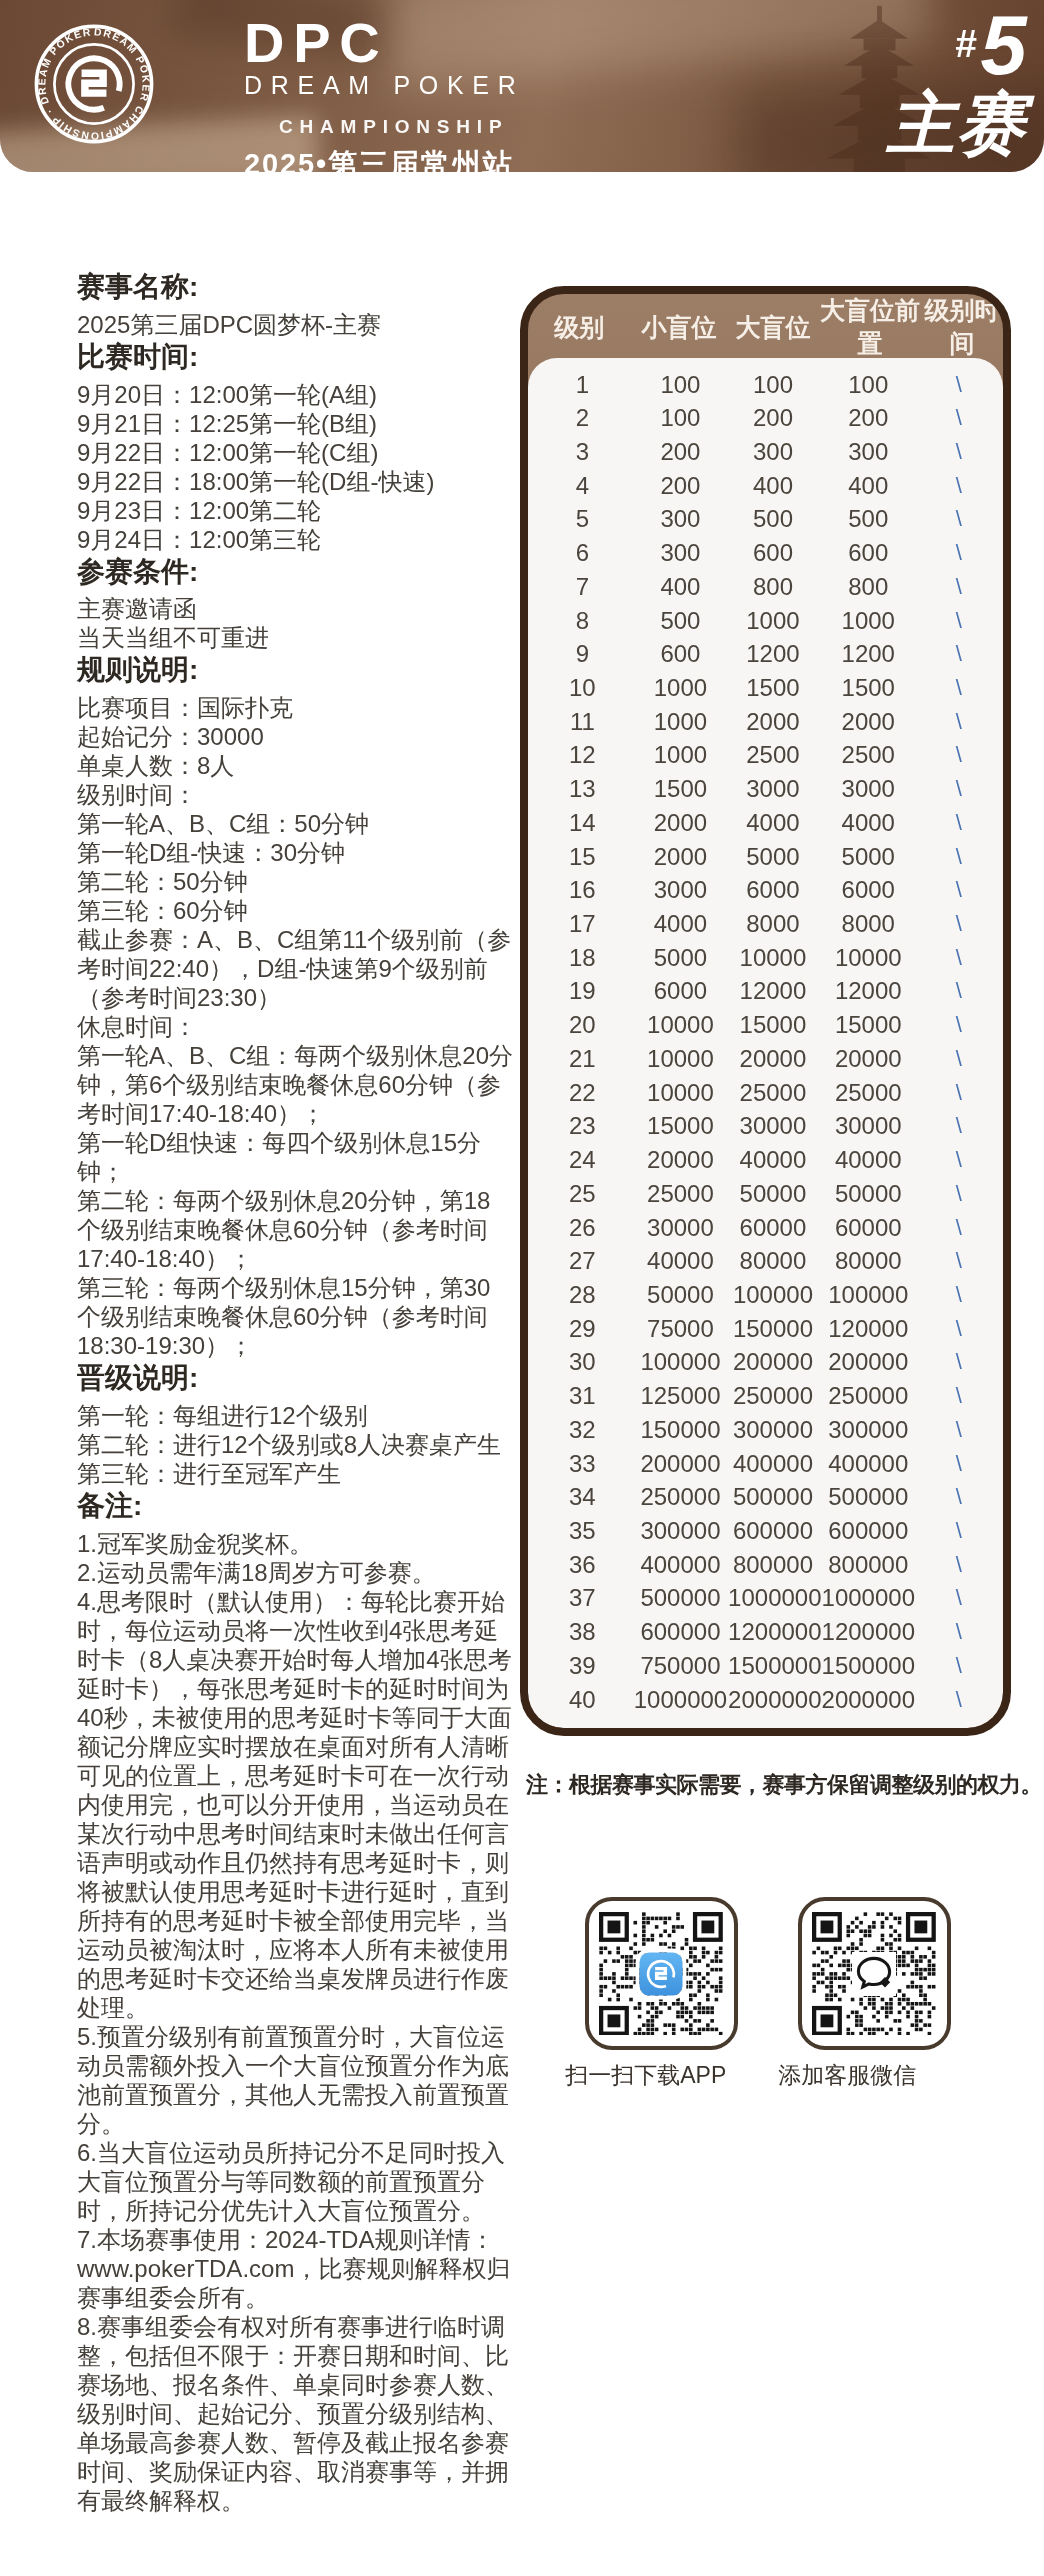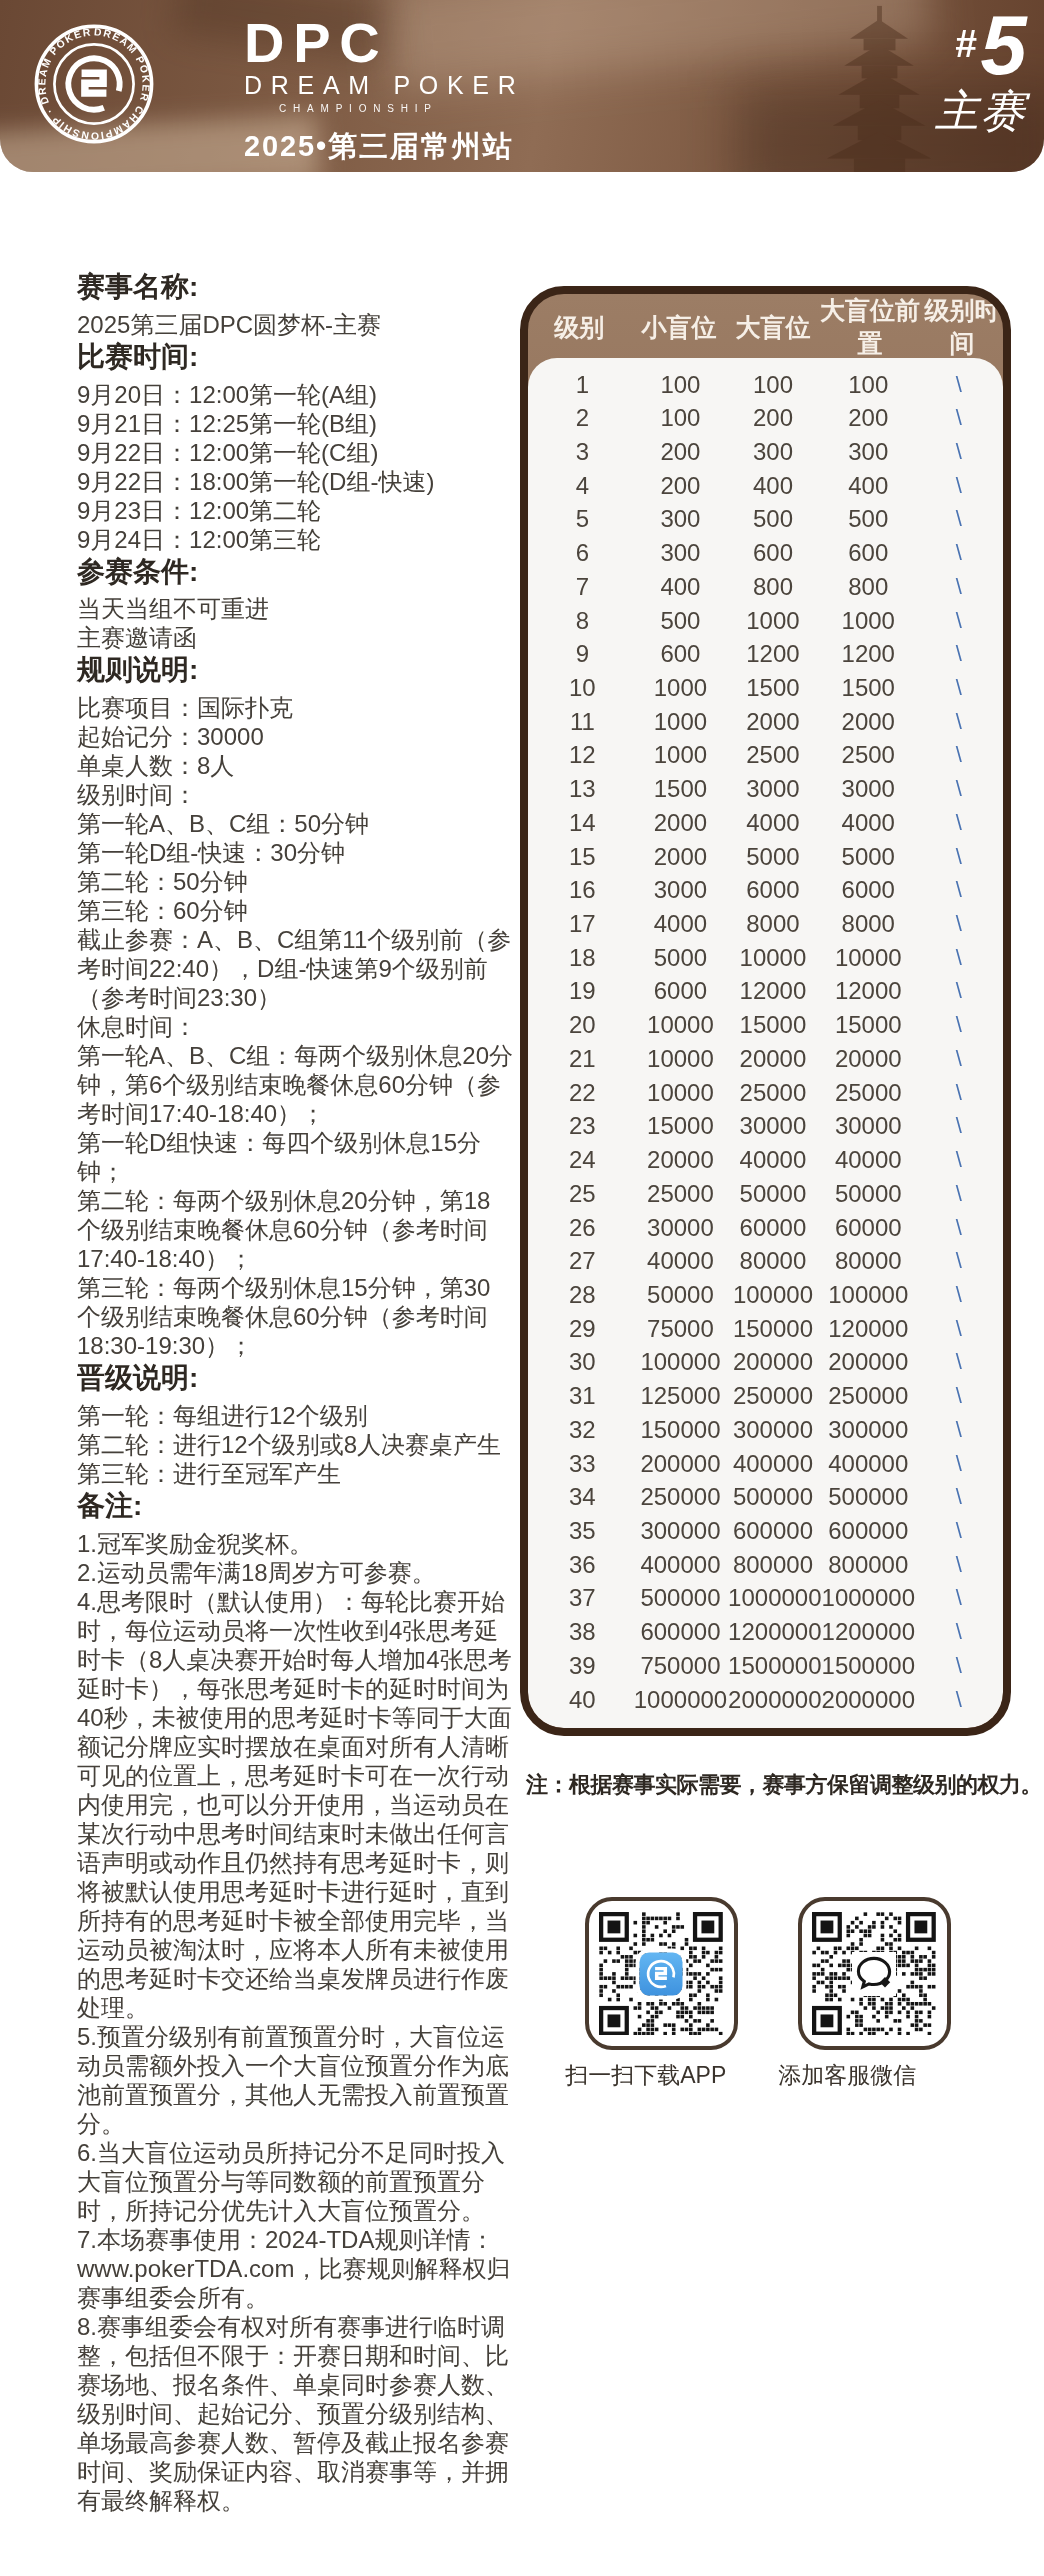--- a/index.html
+++ b/index.html
@@ -15,28 +15,28 @@
   }
   .streak{position:absolute;pointer-events:none;}
   .s1{left:387px;top:-39px;width:542px;height:106px;background:rgba(230,208,184,.26);filter:blur(21px);transform:rotate(-5deg);}
   .s2{left:-29px;top:124px;width:348px;height:68px;background:rgba(226,203,178,.45);filter:blur(11.6px);transform:rotate(-3deg);}
   .s3{left:735px;top:87px;width:329px;height:116px;background:rgba(44,24,12,.30);filter:blur(25px);}
   .s4{left:174px;top:-19.3px;width:213px;height:68px;background:rgba(58,33,18,.28);filter:blur(17.4px);transform:rotate(8deg);}
   .seal{position:absolute;left:31px;top:21px;width:126px;height:126px;}
   .brand{position:absolute;left:244px;top:15.5px;color:#fff;}
   .brand-dpc{font-size:56px;font-weight:800;letter-spacing:8.7px;line-height:54px;}
   .brand-l2{font-size:25px;font-weight:500;letter-spacing:8.7px;line-height:29px;margin-top:1.9px;}
-  .brand-l3{font-size:10px;font-weight:400;letter-spacing:6.8px;line-height:17.4px;margin-top:0;margin-left:35px;opacity:.95;}
+  .brand-l3{font-size:19px;font-weight:700;letter-spacing:6.8px;line-height:17.4px;margin-top:18px;margin-left:35px;opacity:.95;}
   .brand-station{font-size:29px;font-weight:700;letter-spacing:1.9px;margin-top:9.7px;}
   .pagoda{position:absolute;left:817px;top:3.9px;width:126px;height:168px;opacity:.45;}
   .event-badge{position:absolute;right:17.4px;top:3.9px;text-align:right;color:#fff;font-style:italic;line-height:1;}
   .event-no{font-weight:900;}
   .event-no .hash{font-size:39px;vertical-align:17.4px;margin-right:3.9px;}
   .event-no .num{font-size:83px;}
-  .event-name{font-size:44px;font-weight:400;letter-spacing:1.9px;margin-top:1.9px;}
+  .event-name{font-size:68px;font-weight:700;letter-spacing:1.9px;margin-top:1.9px;}
   
   .left-col{position:absolute;left:77px;top:269px;width:437px;font-size:24px;line-height:29px;color:#45403a;}
   .section + .section{}
   .section-title{font-size:28px;line-height:35px;font-weight:700;color:#2e2822;margin-bottom:5.8px;}
   .section-line{margin:0;}
   
   .card{
     position:absolute;left:520px;top:286px;width:491px;height:1450px;box-sizing:border-box;
     border:8.7px solid #3b2517;border-radius:44px;overflow:hidden;
     background:linear-gradient(180deg,#9c7d65 0%,#7b5a43 55%,#5e4230 100%);
@@ -129,22 +129,22 @@
         <div class="section-title">比赛时间:</div>
         <div class="section-line">9月20日：12:00第一轮(A组)</div>
         <div class="section-line">9月21日：12:25第一轮(B组)</div>
         <div class="section-line">9月22日：12:00第一轮(C组)</div>
         <div class="section-line">9月22日：18:00第一轮(D组-快速)</div>
         <div class="section-line">9月23日：12:00第二轮</div>
         <div class="section-line">9月24日：12:00第三轮</div>
       </div>
       <div class="section">
         <div class="section-title">参赛条件:</div>
+        <div class="section-line">主赛邀请函</div>
         <div class="section-line">当天当组不可重进</div>
-        <div class="section-line">主赛邀请函</div>
       </div>
       <div class="section">
         <div class="section-title">规则说明:</div>
         <div class="section-line">比赛项目：国际扑克</div>
         <div class="section-line">起始记分：30000</div>
         <div class="section-line">单桌人数：8人</div>
         <div class="section-line">级别时间：</div>
         <div class="section-line">第一轮A、B、C组：50分钟</div>
         <div class="section-line">第一轮D组-快速：30分钟</div>
         <div class="section-line">第二轮：50分钟</div>

